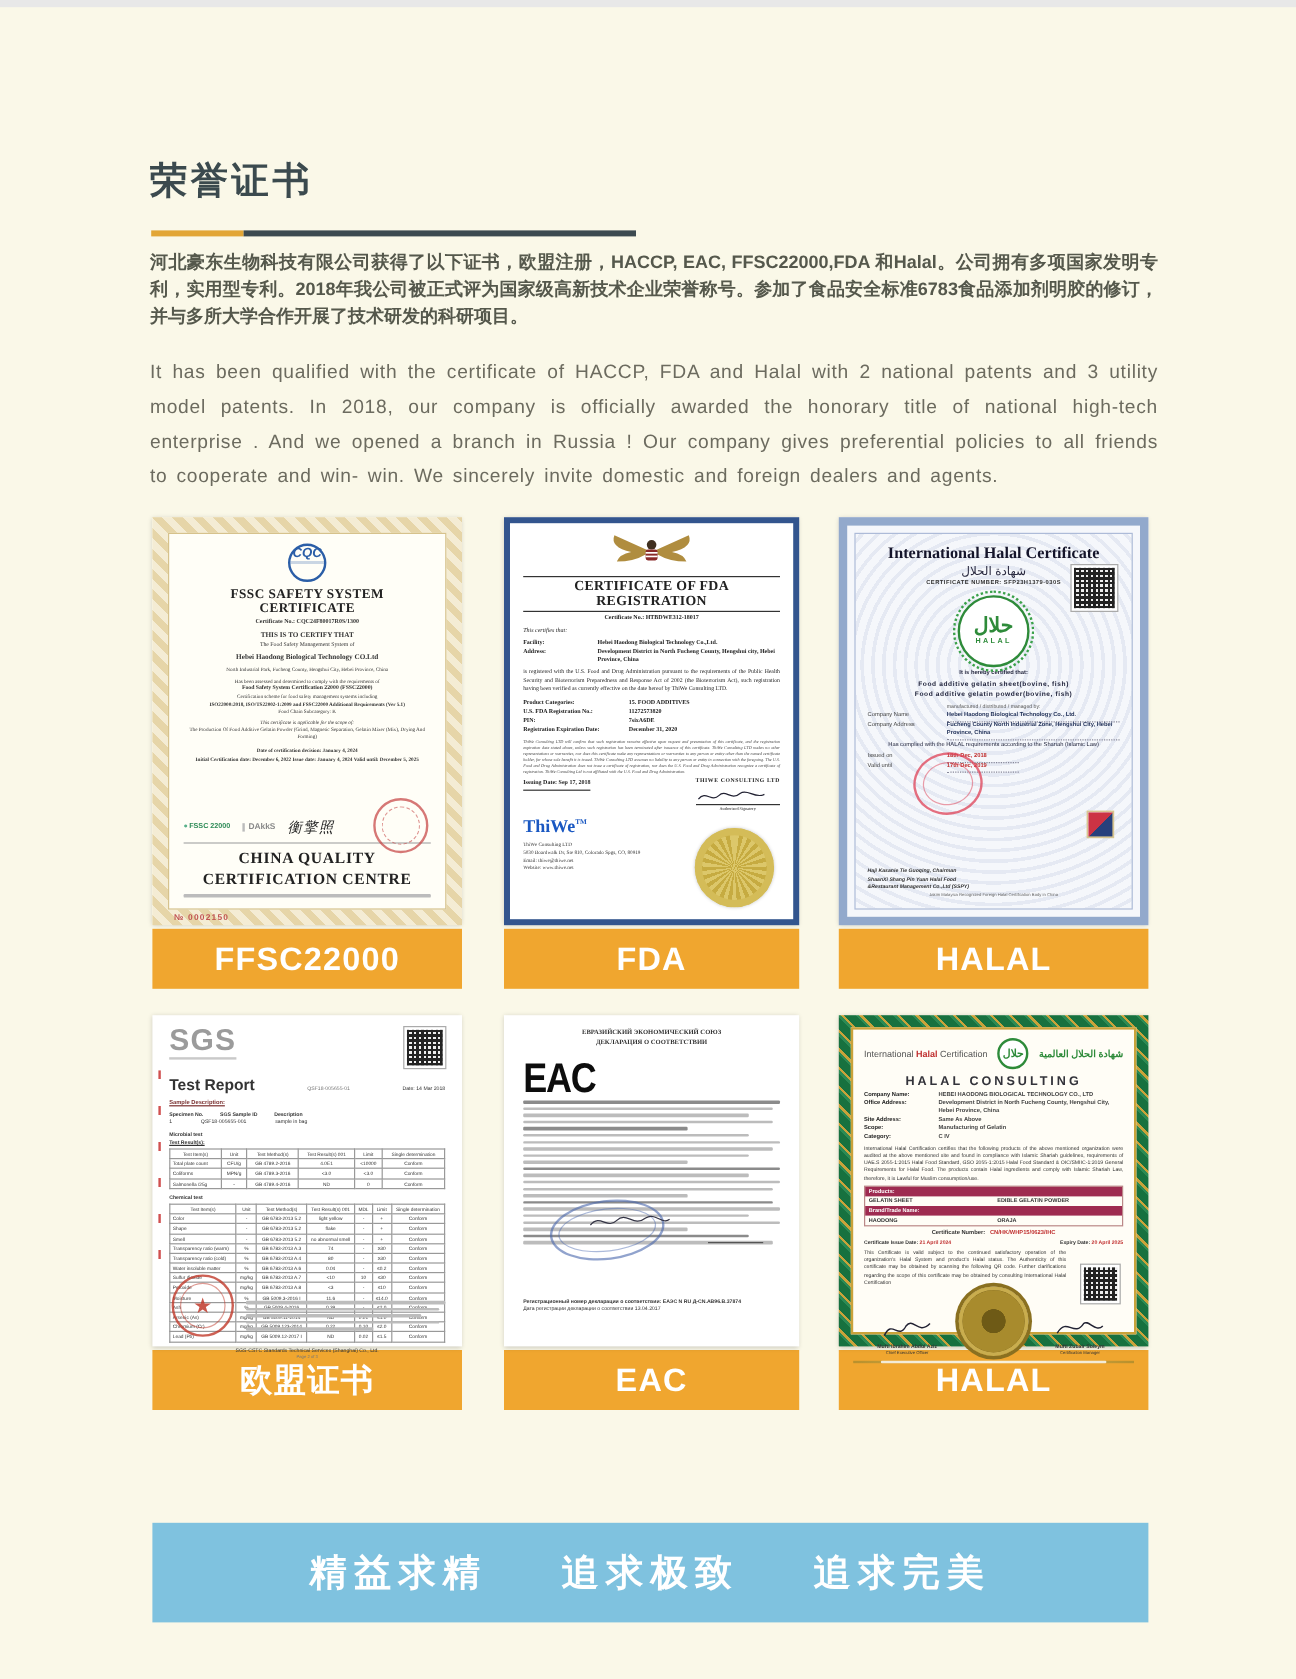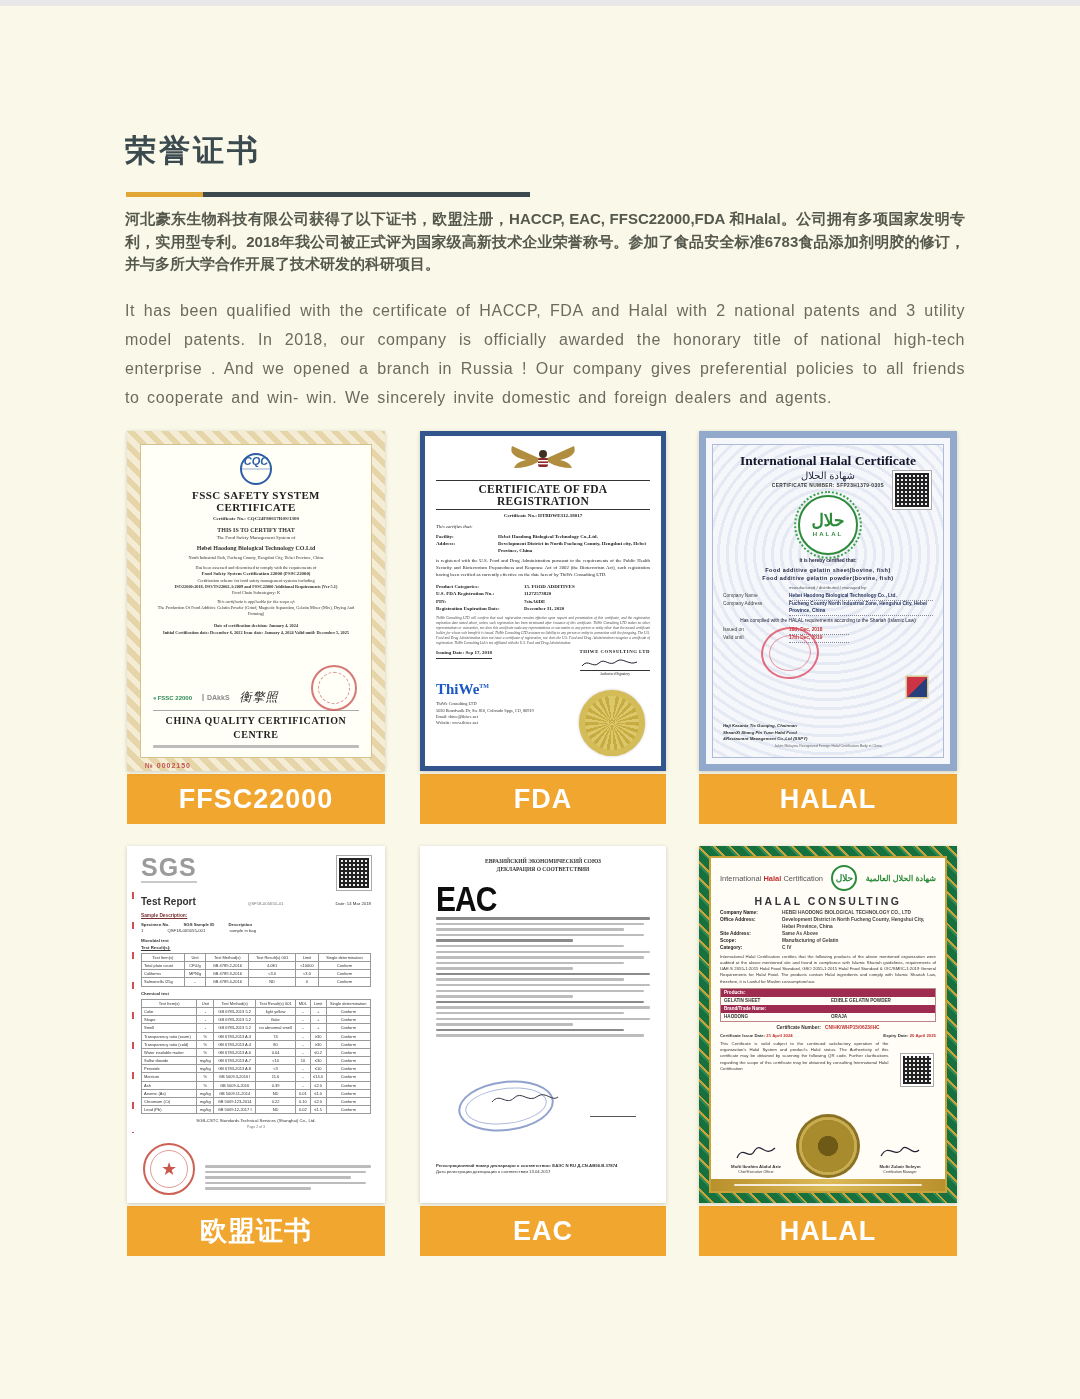--- a/index.html
+++ b/index.html
@@ -16,29 +16,29 @@
 
   
   .row{position:absolute;left:127px;display:flex}
   .row1{top:425px}
   .row2{top:840px}
   .col{display:flex;flex-direction:column}
   .col-a{width:258px;margin-right:35px}
   .col-b{width:246px;margin-right:33px}
   .col-c{width:258px}
   .cert{height:340px;position:relative;box-shadow:0 1px 4px rgba(0,0,0,.18)}
-  .row2 .cert{height:357px}
+  .row2 .cert{height:276px}
   .cert-label{height:50px;margin-top:3px;background:#F0A62F;color:#fff;display:flex;align-items:center;justify-content:center;font-size:27px;font-weight:bold;letter-spacing:1px}
 
   
   .ts{font-family:"Liberation Serif",serif}
   .b{font-weight:bold}.i{font-style:italic}.ctr{text-align:center}.jst{text-align:justify}
   .f35{font-size:3.5px;line-height:1.4}.f4{font-size:4.3px;line-height:1.45}.f45{font-size:4.8px;line-height:1.45}
   .f5{font-size:5px;line-height:1.45}.f55{font-size:5.5px;line-height:1.45}.f6{font-size:6px;line-height:1.45}
-  .f7{font-size:10px;line-height:1.4}
+  .f7{font-size:13px;line-height:1.4}
   .mt1{margin-top:2px}.mt2{margin-top:4px}.mt3{margin-top:6px}
   .qr{background-image:repeating-linear-gradient(0deg,#222 0 2px,transparent 2px 4px),repeating-linear-gradient(90deg,#222 0 2px,#eee 2px 4px);border:2px solid #fff;outline:1px solid #aaa}
   .bl{height:2.4px;background:#bcbcbc;margin:3.2px 0;border-radius:1px}
   .bl.d{background:#8b8b8b}
   .blg .bl:nth-child(2n){width:97%}.blg .bl:nth-child(3n){width:88%}.blg .bl:nth-child(5n){width:64%}
   svg.sig{display:block}
 
   
   .c1{background:repeating-linear-gradient(45deg,#e6d5a8 0 6px,#f4ecd4 6px 12px);padding:13px}
   .c1-inner{background:#FFFEF7;height:100%;border:1px solid #d6c28c;padding:8px 12px 6px;display:flex;flex-direction:column;align-items:center;text-align:center;position:relative;color:#333}
@@ -637,14 +637,19 @@
           </div>
           <div class="c6-foot">
               <div class="bl"></div>
             </div>
         </div>
       </div>
       <div class="cert-label">HALAL</div>
     </div>
   </div>
 
+  <div class="banner">
+      <span>精益求精</span>
+      <span>追求极致</span>
+      <span>追求完美</span>
+    </div>
 
 </div>
 
 </body></html>

